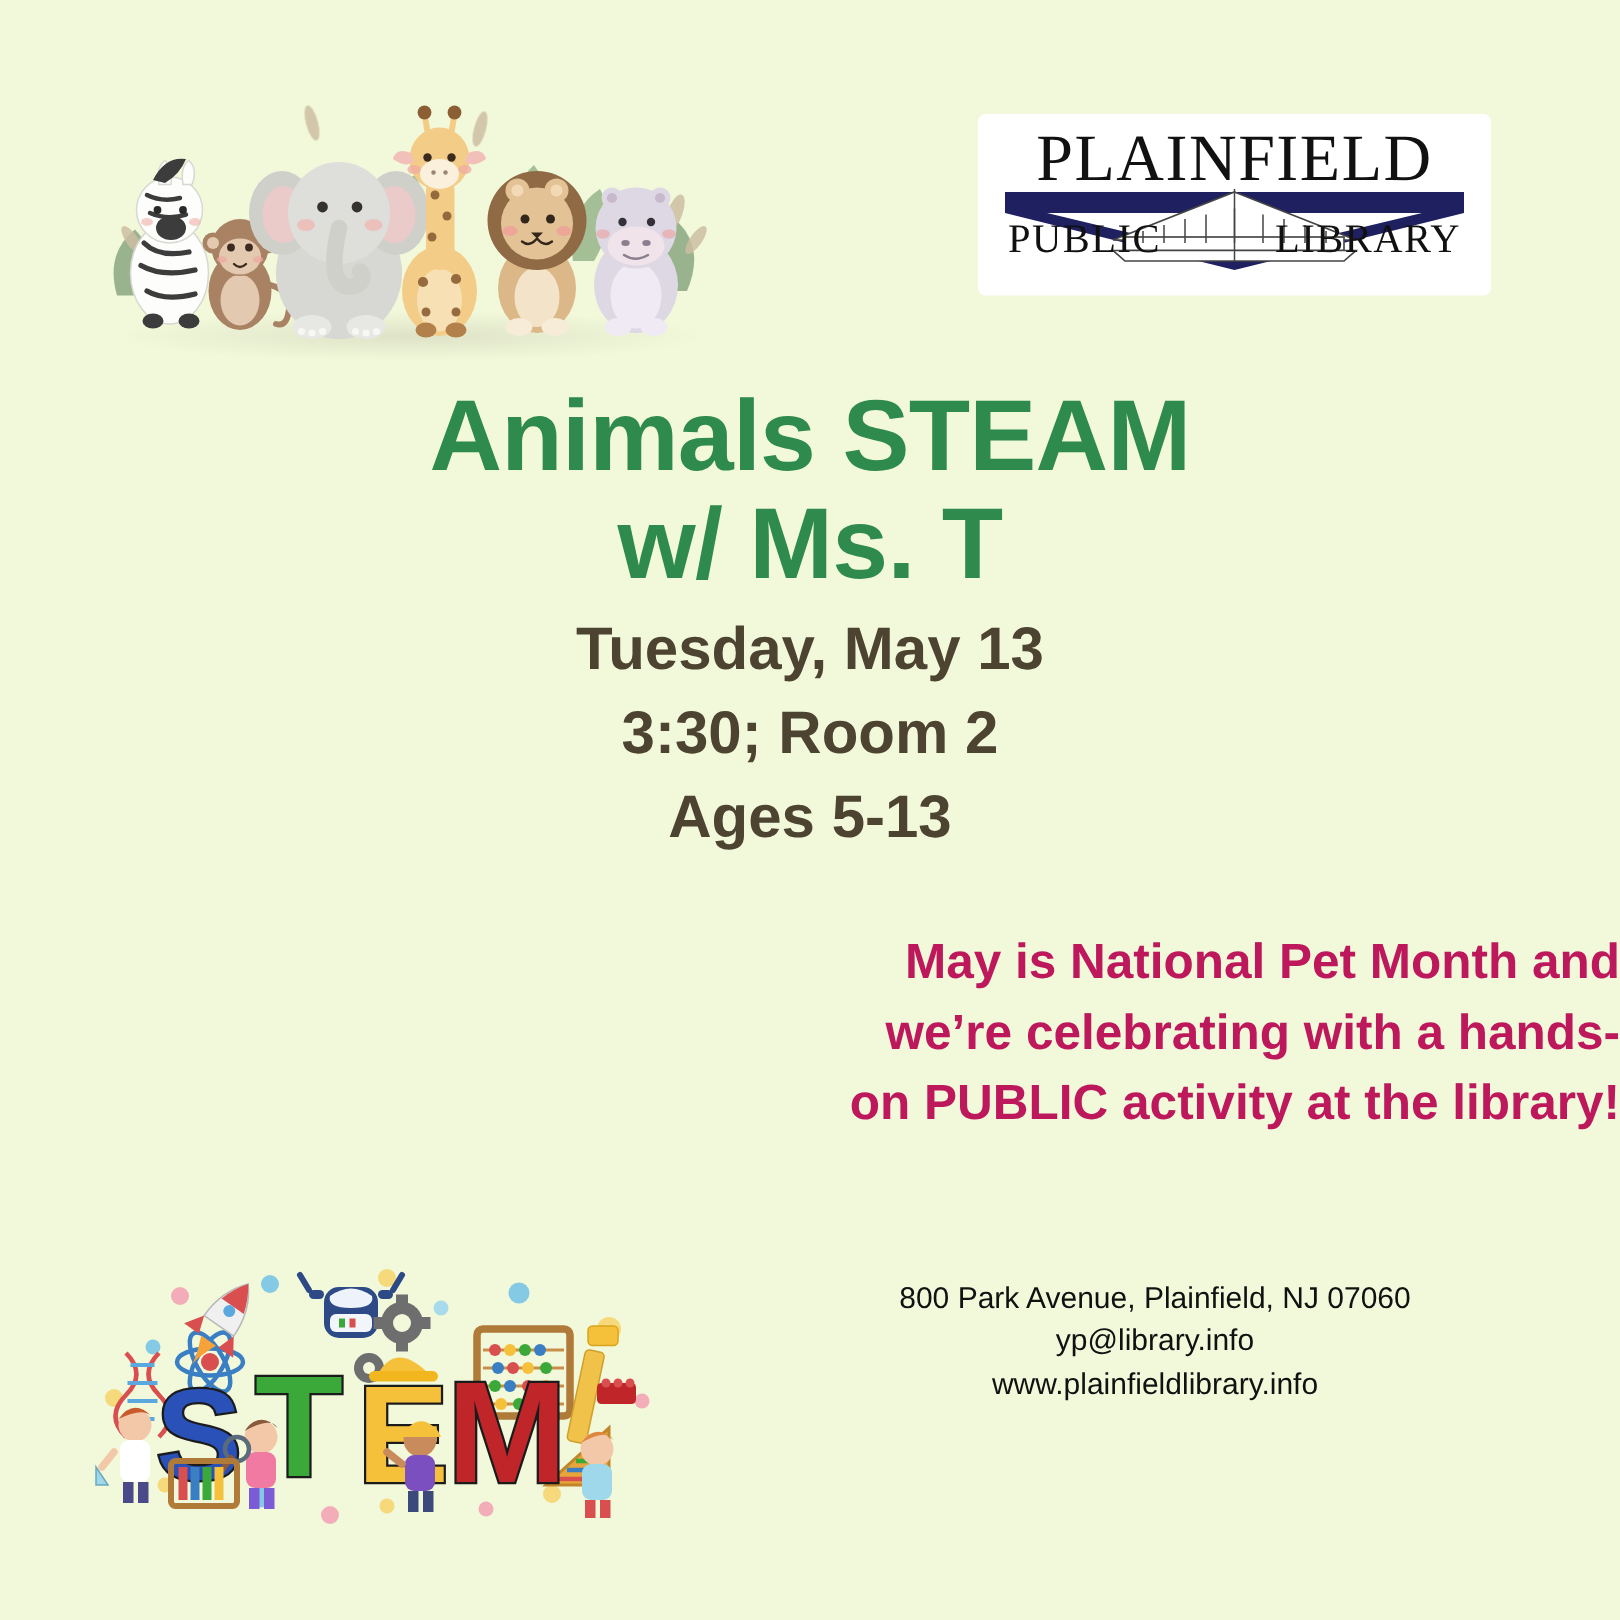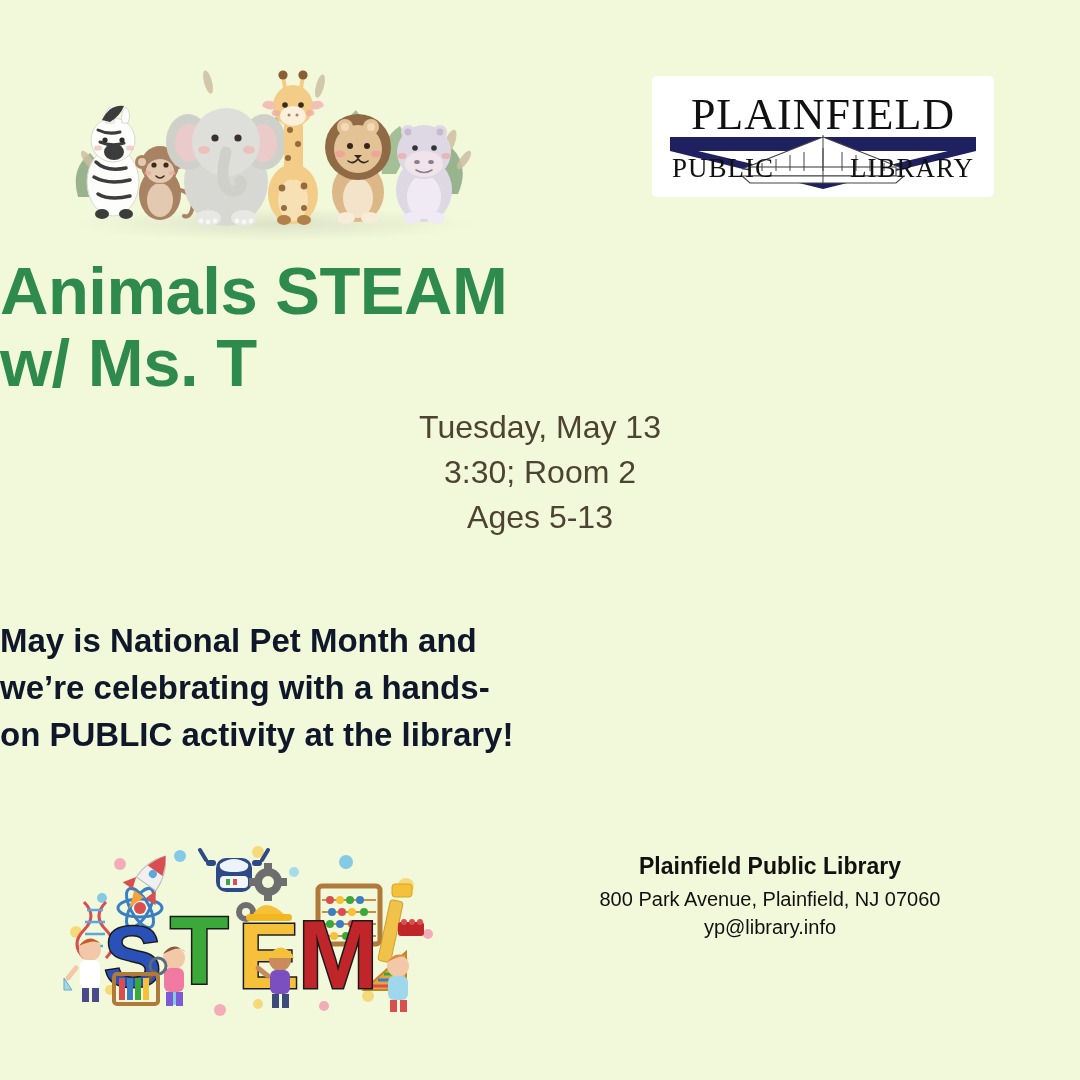--- a/index.html
+++ b/index.html
@@ -12,51 +12,52 @@
   .flyer{position:absolute;inset:0;background:#f2f8da;}
 
   
   .animals{position:absolute;left:58px;top:22px;width:430px;height:220px;}
   .animals svg{display:block;width:100%;height:100%;}
 
   
   .logo-box{
     position:absolute;left:652px;top:76px;width:342px;height:121px;
     background:#ffffff;border-radius:5px;
-    display:flex;align-items:flex-end;justify-content:center;
+    display:flex;align-items:flex-start;justify-content:center;
   }
   .logo-box svg{display:block;width:330px;height:112px;}
 
   
   .headline{
     position:absolute;left:0;right:0;top:255px;
+    text-align:center;
     color:#2f8a4e;
     font-weight:bold;
     font-size:67px;
     line-height:1.07;
     letter-spacing:-0.5px;
   }
   .headline .ln{display:block;}
 
   
   .details{
     position:absolute;left:0;right:0;top:405px;
     text-align:center;
     color:#4d4331;
-    font-weight:normal;
-    font-size:32px;
+    font-weight:bold;
+    font-size:40px;
     line-height:1.40;
   }
   .details .ln{display:block;}
 
   
   .desc{
     position:absolute;left:0;right:0;top:617px;
-    text-align:left;
-    color:#0f172a;
+    text-align:right;
+    color:#be185d;
     font-weight:bold;
     font-size:33px;
     line-height:1.43;
   }
   .desc .ln{display:block;}
 
   
   .stem{position:absolute;left:62px;top:838px;width:380px;height:182px;}
   .stem svg{display:block;width:100%;height:100%;}
 
@@ -441,18 +442,18 @@
         <rect x="0" y="0" width="44" height="30" rx="3" fill="none" stroke="#b07a38" stroke-width="4"></rect>
         <rect x="5" y="4" width="6" height="22" fill="#d94f4f"></rect>
         <rect x="13" y="4" width="6" height="22" fill="#3a7fc4"></rect>
         <rect x="21" y="4" width="6" height="22" fill="#3aa93a"></rect>
         <rect x="29" y="4" width="6" height="22" fill="#f5c13a"></rect>
       </g>
     </svg>
   </div>
 
   <div class="contact">
-    <div class="org">Plainfield Public Library</div>
     <div class="line">800 Park Avenue, Plainfield, NJ 07060</div>
     <div class="line">yp@library.info</div>
+    <div class="line">www.plainfieldlibrary.info</div>
   </div>
 
 </div>
 
 </body></html>

